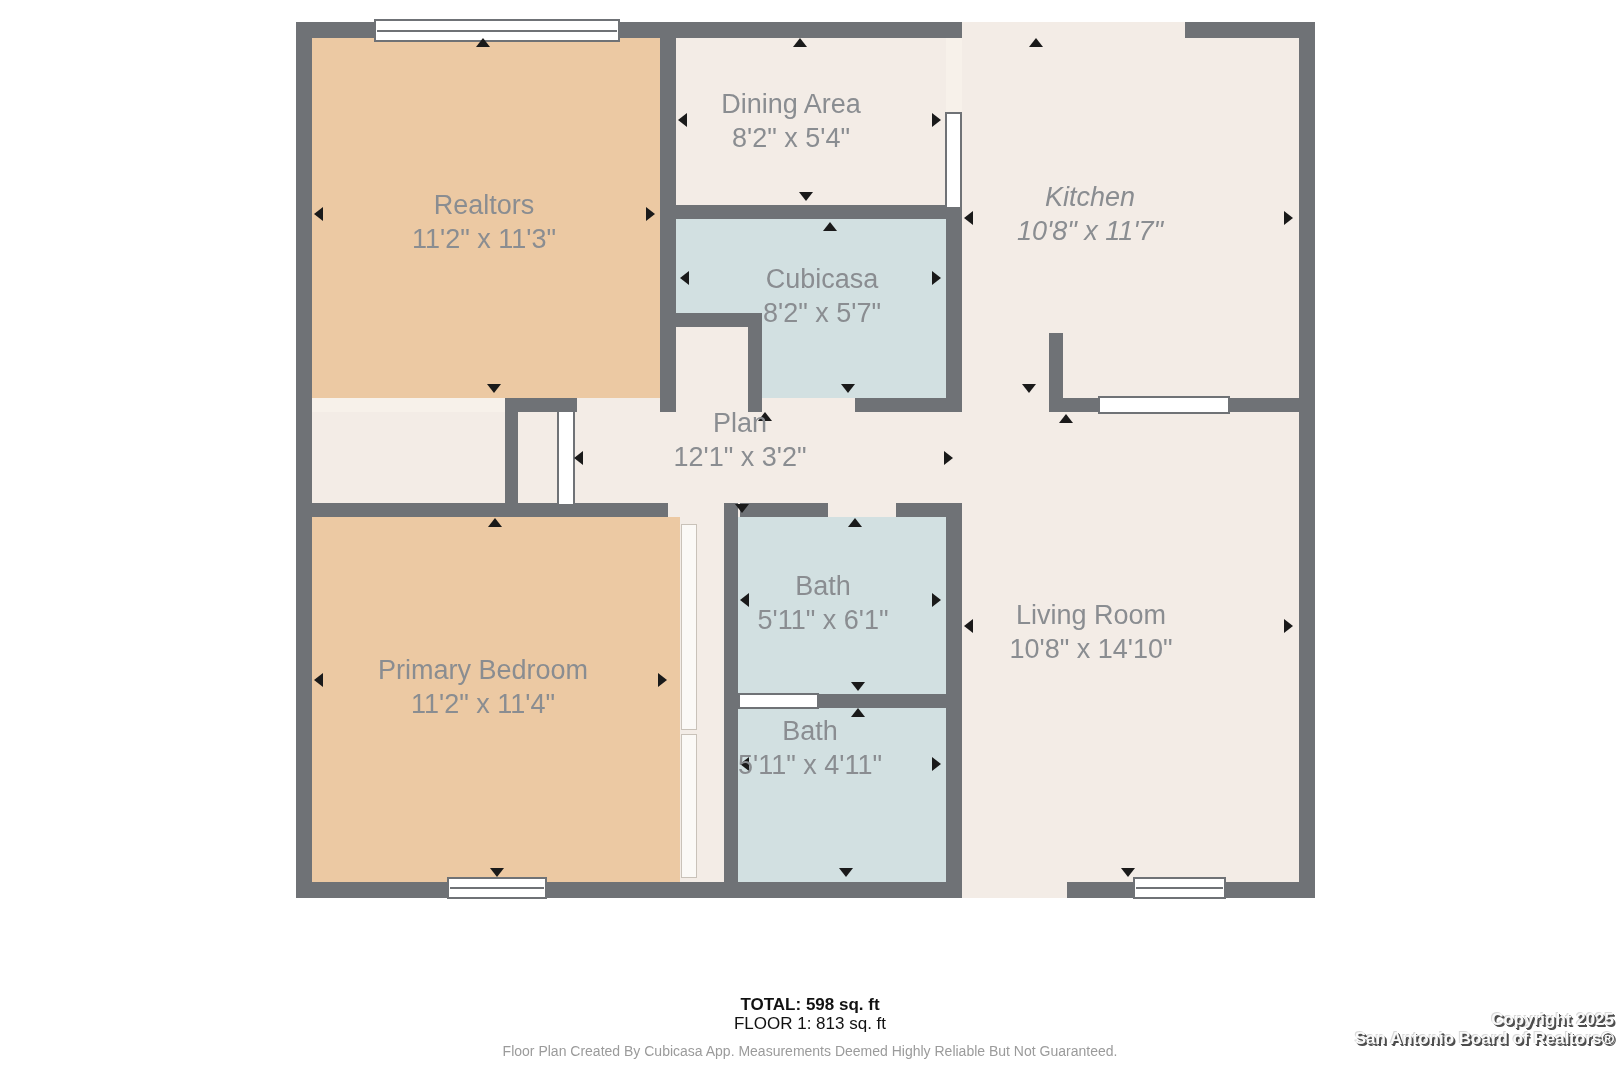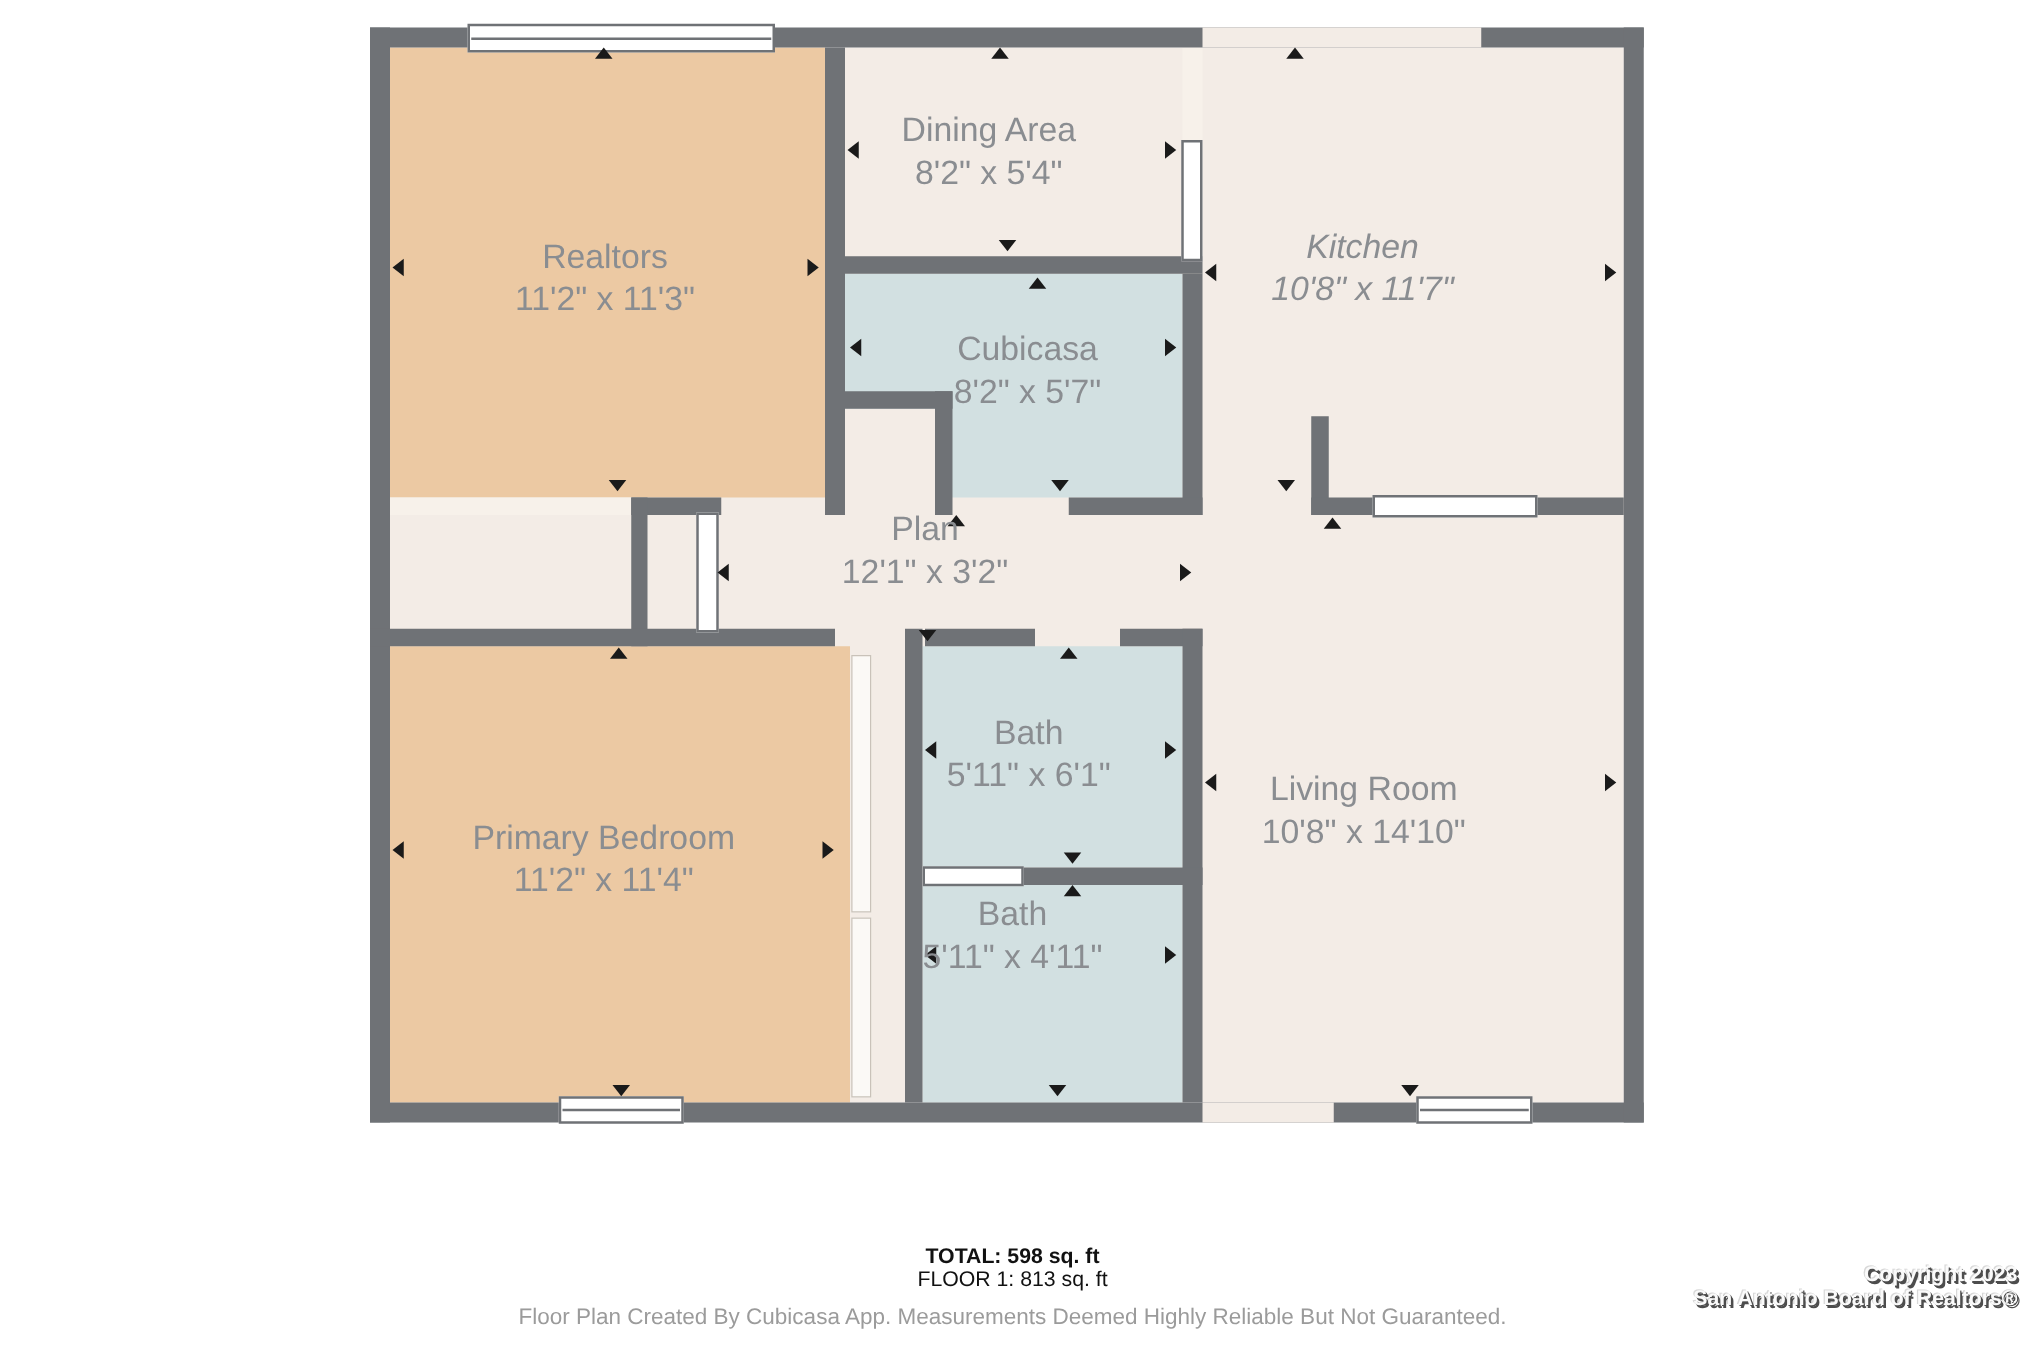--- a/index.html
+++ b/index.html
@@ -26,21 +26,21 @@
   .right{border-top:7px solid transparent;border-bottom:7px solid transparent;border-left:9px solid var(--c-arrow,#1a1a1a);}
   
   .rlabel{position:absolute;transform:translate(-50%,-50%);text-align:center;
           color:var(--c-label,#8a8d91);font-size:27px;line-height:34px;white-space:nowrap;}
   
   .total{position:absolute;left:810px;top:995px;transform:translateX(-50%);
          font-size:17px;font-weight:bold;color:var(--c-footerText,#111);}
   .floor1{position:absolute;left:810px;top:1014px;transform:translateX(-50%);
          font-size:17px;color:var(--c-footerText,#111);}
   .disc{position:absolute;left:810px;top:1043px;transform:translateX(-50%);
-        font-size:18px;color:var(--c-disclaimer,#9b9b9b);white-space:nowrap;}
+        font-size:14px;color:var(--c-disclaimer,#9b9b9b);white-space:nowrap;}
   .copy{position:absolute;right:6px;top:1010px;text-align:right;font-size:17px;font-weight:bold;
         color:#fafafa;line-height:19px;
         text-shadow:2px 2px 0 #4d4d4d,1px 1px 0 #4d4d4d,-1px -1px 0 #d8d8d8;}
   
   .logo{position:absolute;left:34px;top:966px;width:88px;height:84px;}
   .logo .ring{position:absolute;left:7px;top:2px;width:62px;height:62px;border:6px solid #111;
               border-radius:50%;
               background:conic-gradient(#29abe2 0 62deg,#fff 62deg 69deg,#ed1c24 69deg 152deg,
                          #fff 152deg 159deg,#f9a825 159deg 248deg,#fff 248deg 255deg,
                          #7cb342 255deg 332deg,#fff 332deg 339deg,#f4511e 339deg 360deg);}
@@ -174,29 +174,29 @@
       <div>5'11" x 6'1"</div>
     </div>
     <div class="rlabel" style="left:810px;top:748px;">
       <div>Bath</div>
       <div>5'11" x 4'11"</div>
     </div>
     <div class="rlabel" style="left:483px;top:687px;">
       <div>Primary Bedroom</div>
       <div>11'2" x 11'4"</div>
     </div>
-    <div class="rlabel" style="left:1091px;top:648px;">
+    <div class="rlabel" style="left:1091px;top:632px;">
       <div>Living Room</div>
       <div>10'8" x 14'10"</div>
     </div>
   </div>
 
   <div class="total">TOTAL: 598 sq. ft</div>
   <div class="floor1">FLOOR 1: 813 sq. ft</div>
   <div class="disc">Floor Plan Created By Cubicasa App. Measurements Deemed Highly Reliable But Not Guaranteed.</div>
 
   <div class="copy">
-    <div>Copyright 2023</div>
+    <div>Copyright 2025</div>
     <div>San Antonio Board of Realtors®</div>
   </div>
 
 
 </div>
 
 </body></html>

